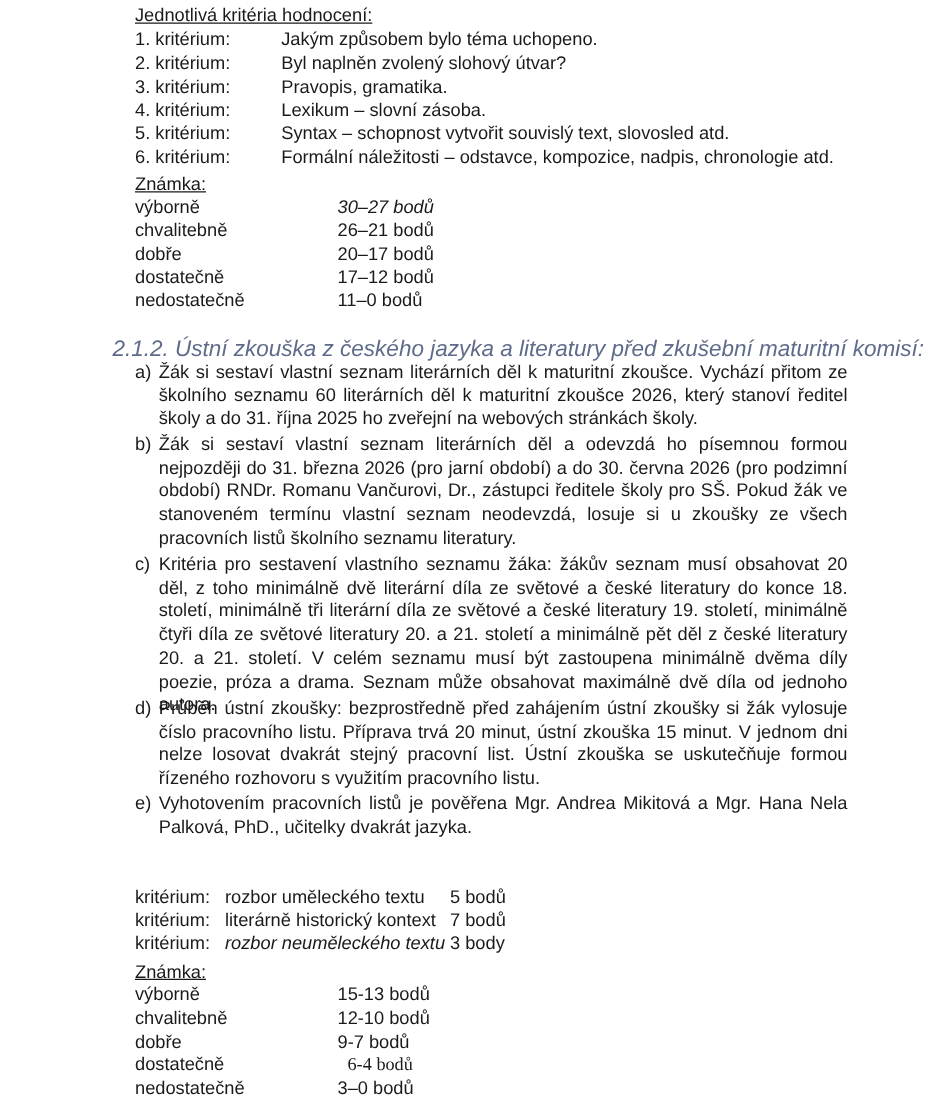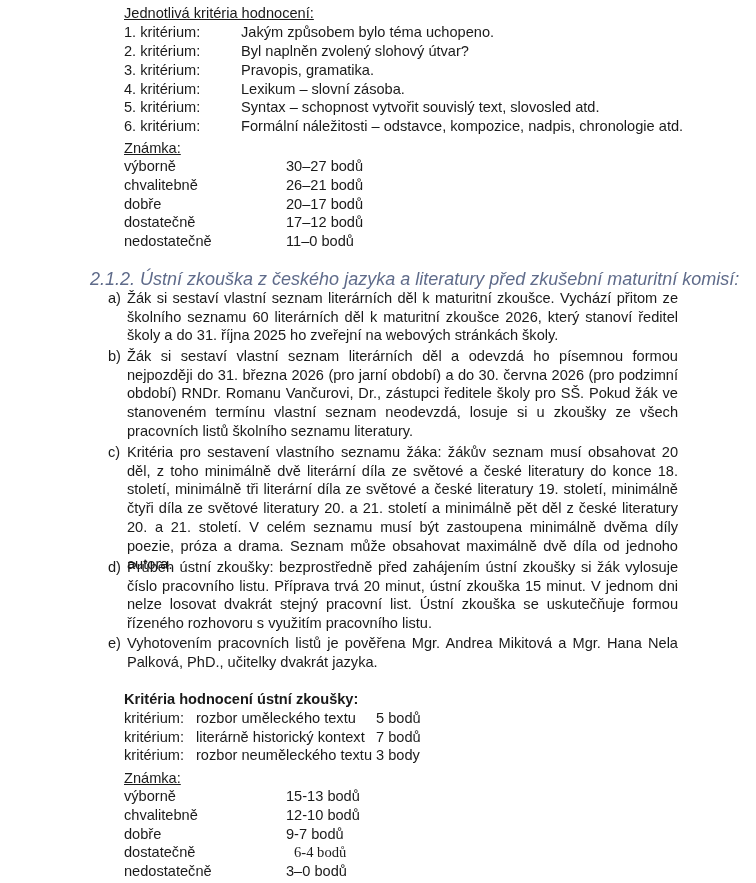--- a/index.html
+++ b/index.html
@@ -4,21 +4,21 @@
 <style>
   html, body { margin: 0; padding: 0; background: #ffffff; }
   body {
     width: 756px; height: 883px; overflow: hidden; position: relative;
     font-family: "Liberation Sans", sans-serif; color: #1a1a1a;
     font-size: 14.6px; line-height: 18.7px;
   }
   .page { position: absolute; left: 0; top: 0; width: 756px; height: 883px; }
   .u { text-decoration: underline; }
   .b { font-weight: bold; }
-  .row { position: absolute; white-space: nowrap; margin-left: 16px; }
+  .row { position: absolute; white-space: nowrap; }
   .col2 { position: absolute; }
   .sec-title {
     position: absolute; left: 90px; top: 270px; font-style: italic;
     color: #5f6b8a; font-size: 18px; white-space: nowrap;
   }
   .item { position: absolute; left: 108px; width: 570px; }
   .item .lbl { position: absolute; left: 0; top: 0; }
   .item .txt { margin-left: 19px; text-align: justify; }
 </style>
 </head>
@@ -52,21 +52,21 @@
     <div class="row" style="left:108px; top:117px;">
       <span>6. kritérium:</span>
       <span class="col2" style="left:117px;">Formální náležitosti – odstavce, kompozice, nadpis, chronologie atd.</span>
     </div>
   </div>
 
   <div class="row u" style="left:108px; top:139px;">Známka:</div>
   <div>
     <div class="row" style="left:108px; top:157px;">
       <span>výborně</span>
-      <span class="col2" style="left:162px;">30–27 bodů</span>
+      <span class="col2" style="left:162px;font-style:italic;">30–27 bodů</span>
     </div>
     <div class="row" style="left:108px; top:176px;">
       <span>chvalitebně</span>
       <span class="col2" style="left:162px;">26–21 bodů</span>
     </div>
     <div class="row" style="left:108px; top:195px;">
       <span>dobře</span>
       <span class="col2" style="left:162px;">20–17 bodů</span>
     </div>
     <div class="row" style="left:108px; top:213px;">
@@ -97,35 +97,34 @@
     <div class="item" style="top:558px;">
       <span class="lbl">d)</span>
       <div class="txt">Průběh ústní zkoušky: bezprostředně před zahájením ústní zkoušky si žák vylosuje číslo pracovního listu. Příprava trvá 20 minut, ústní zkouška 15 minut. V jednom dni nelze losovat dvakrát stejný pracovní list. Ústní zkouška se uskutečňuje formou řízeného rozhovoru s využitím pracovního listu.</div>
     </div>
     <div class="item" style="top:634px;">
       <span class="lbl">e)</span>
       <div class="txt">Vyhotovením pracovních listů je pověřena Mgr. Andrea Mikitová a Mgr. Hana Nela Palková, PhD., učitelky dvakrát jazyka.</div>
     </div>
   </div>
 
-  <div class="row b" style="left:108px; top:690px;">Kritéria hodnocení ústní zkoušky:</div>
   <div>
     <div class="row" style="left:108px; top:709px;">
       <span>kritérium:</span>
       <span class="col2" style="left:72px;">rozbor uměleckého textu</span>
       <span class="col2" style="left:252px;">5 bodů</span>
     </div>
     <div class="row" style="left:108px; top:728px;">
       <span>kritérium:</span>
       <span class="col2" style="left:72px;">literárně historický kontext</span>
       <span class="col2" style="left:252px;">7 bodů</span>
     </div>
     <div class="row" style="left:108px; top:746px;">
       <span>kritérium:</span>
-      <span class="col2" style="left:72px;">rozbor neuměleckého textu</span>
+      <span class="col2" style="left:72px;font-style:italic;">rozbor neuměleckého textu</span>
       <span class="col2" style="left:252px;">3 body</span>
     </div>
   </div>
 
   <div class="row u" style="left:108px; top:769px;">Známka:</div>
   <div>
     <div class="row" style="left:108px; top:787px;">
       <span>výborně</span>
       <span class="col2" style="left:162px;">15-13 bodů</span>
     </div>

